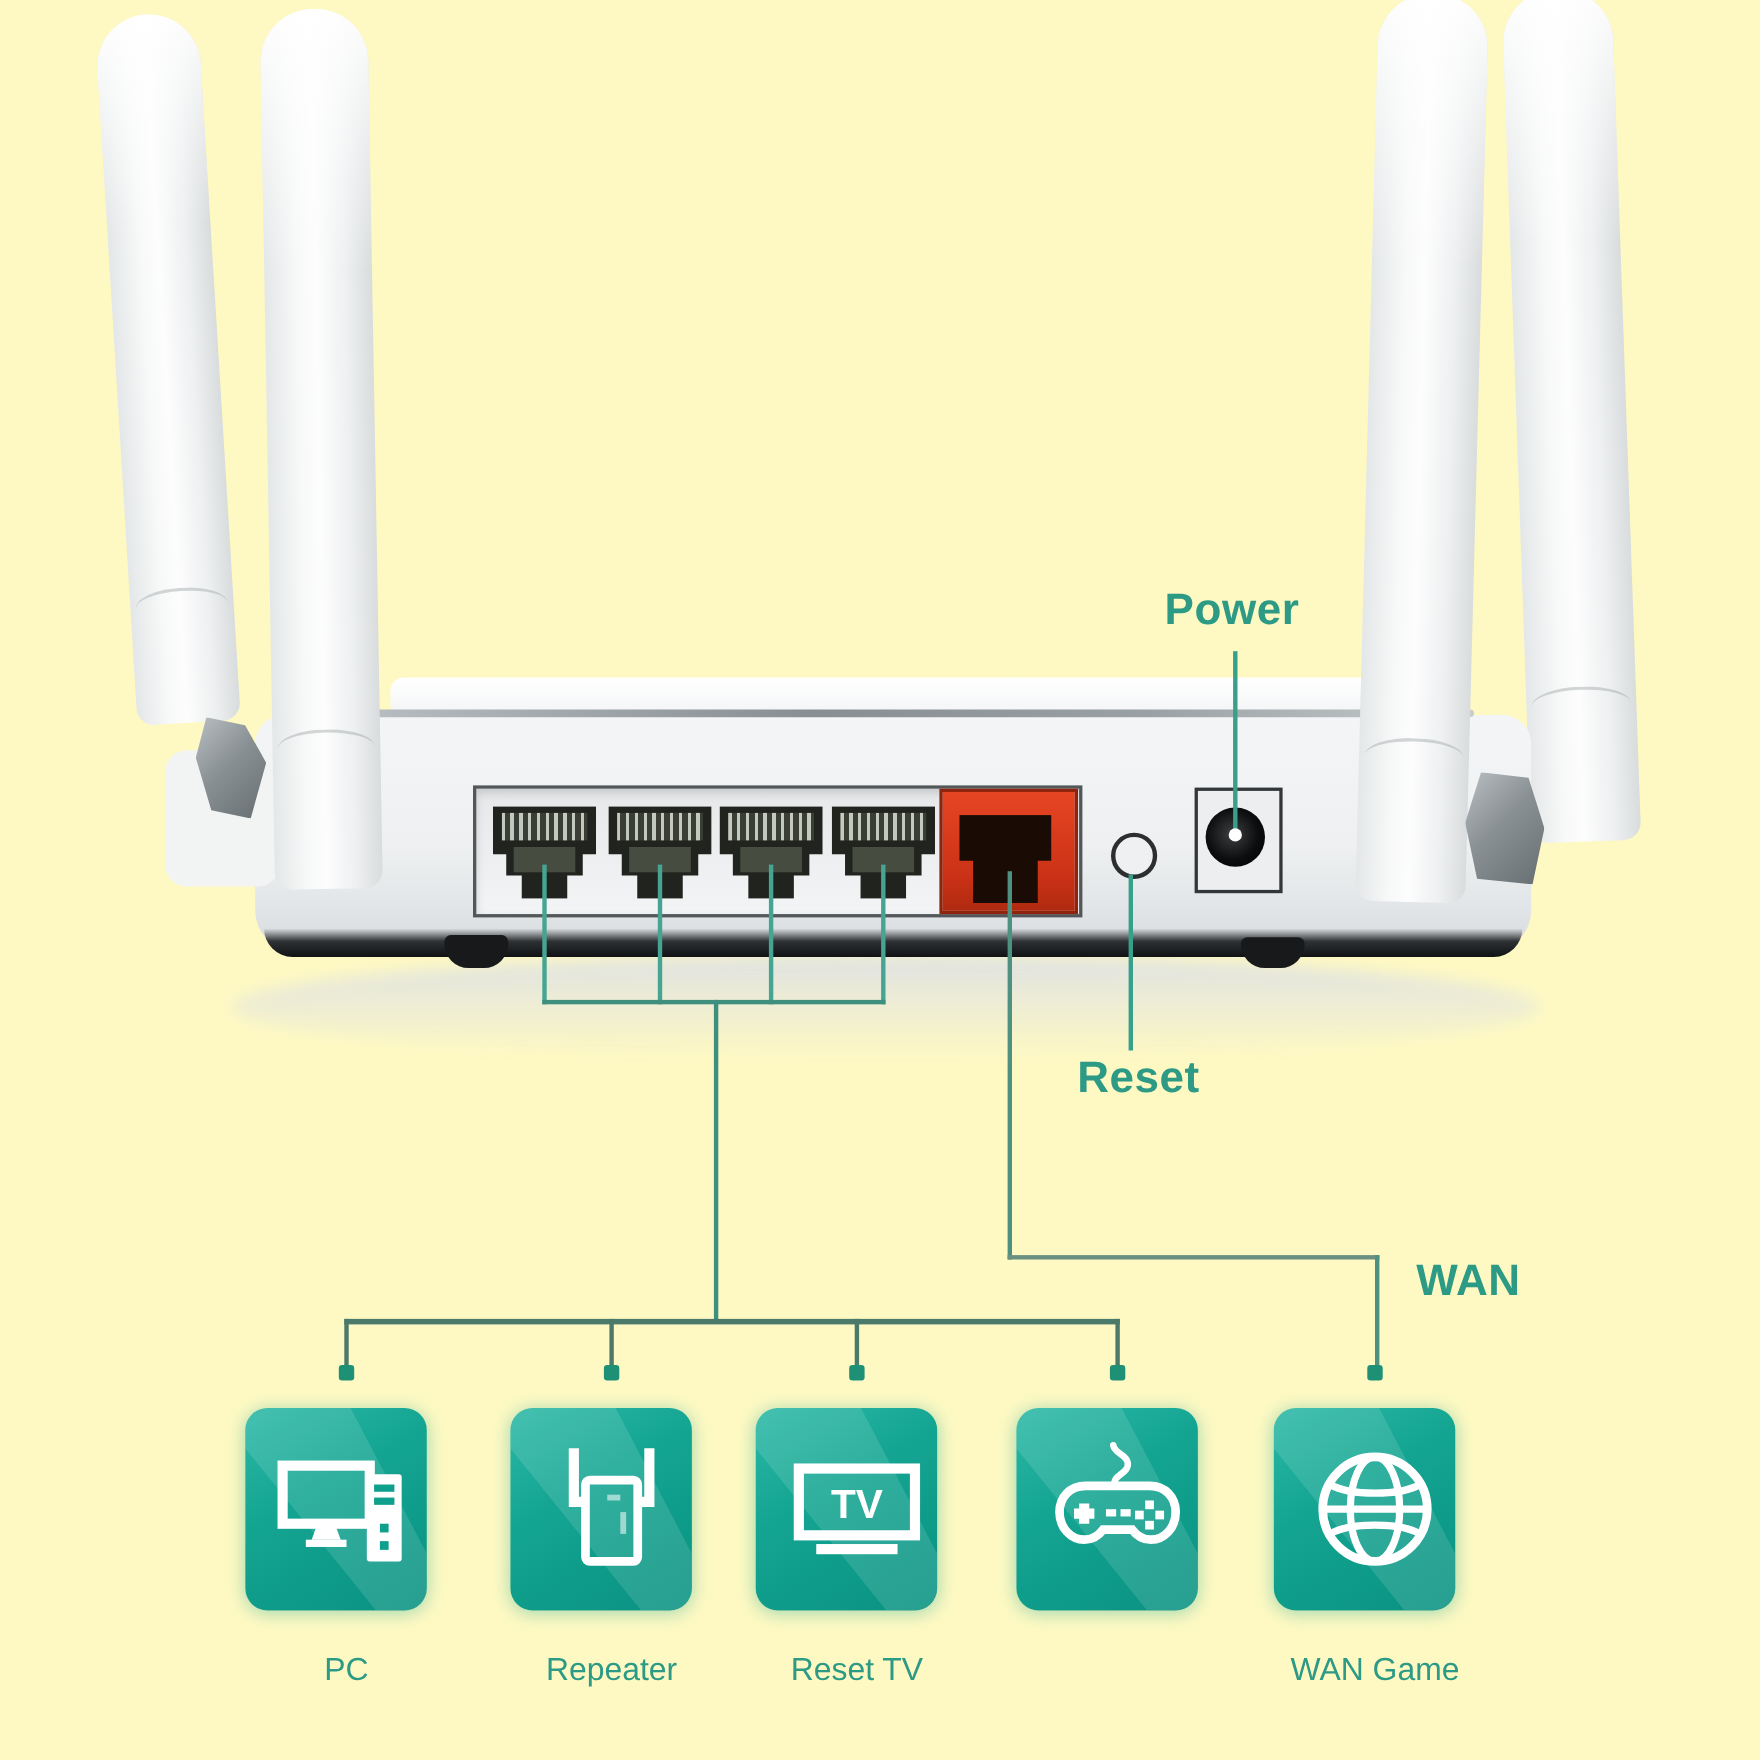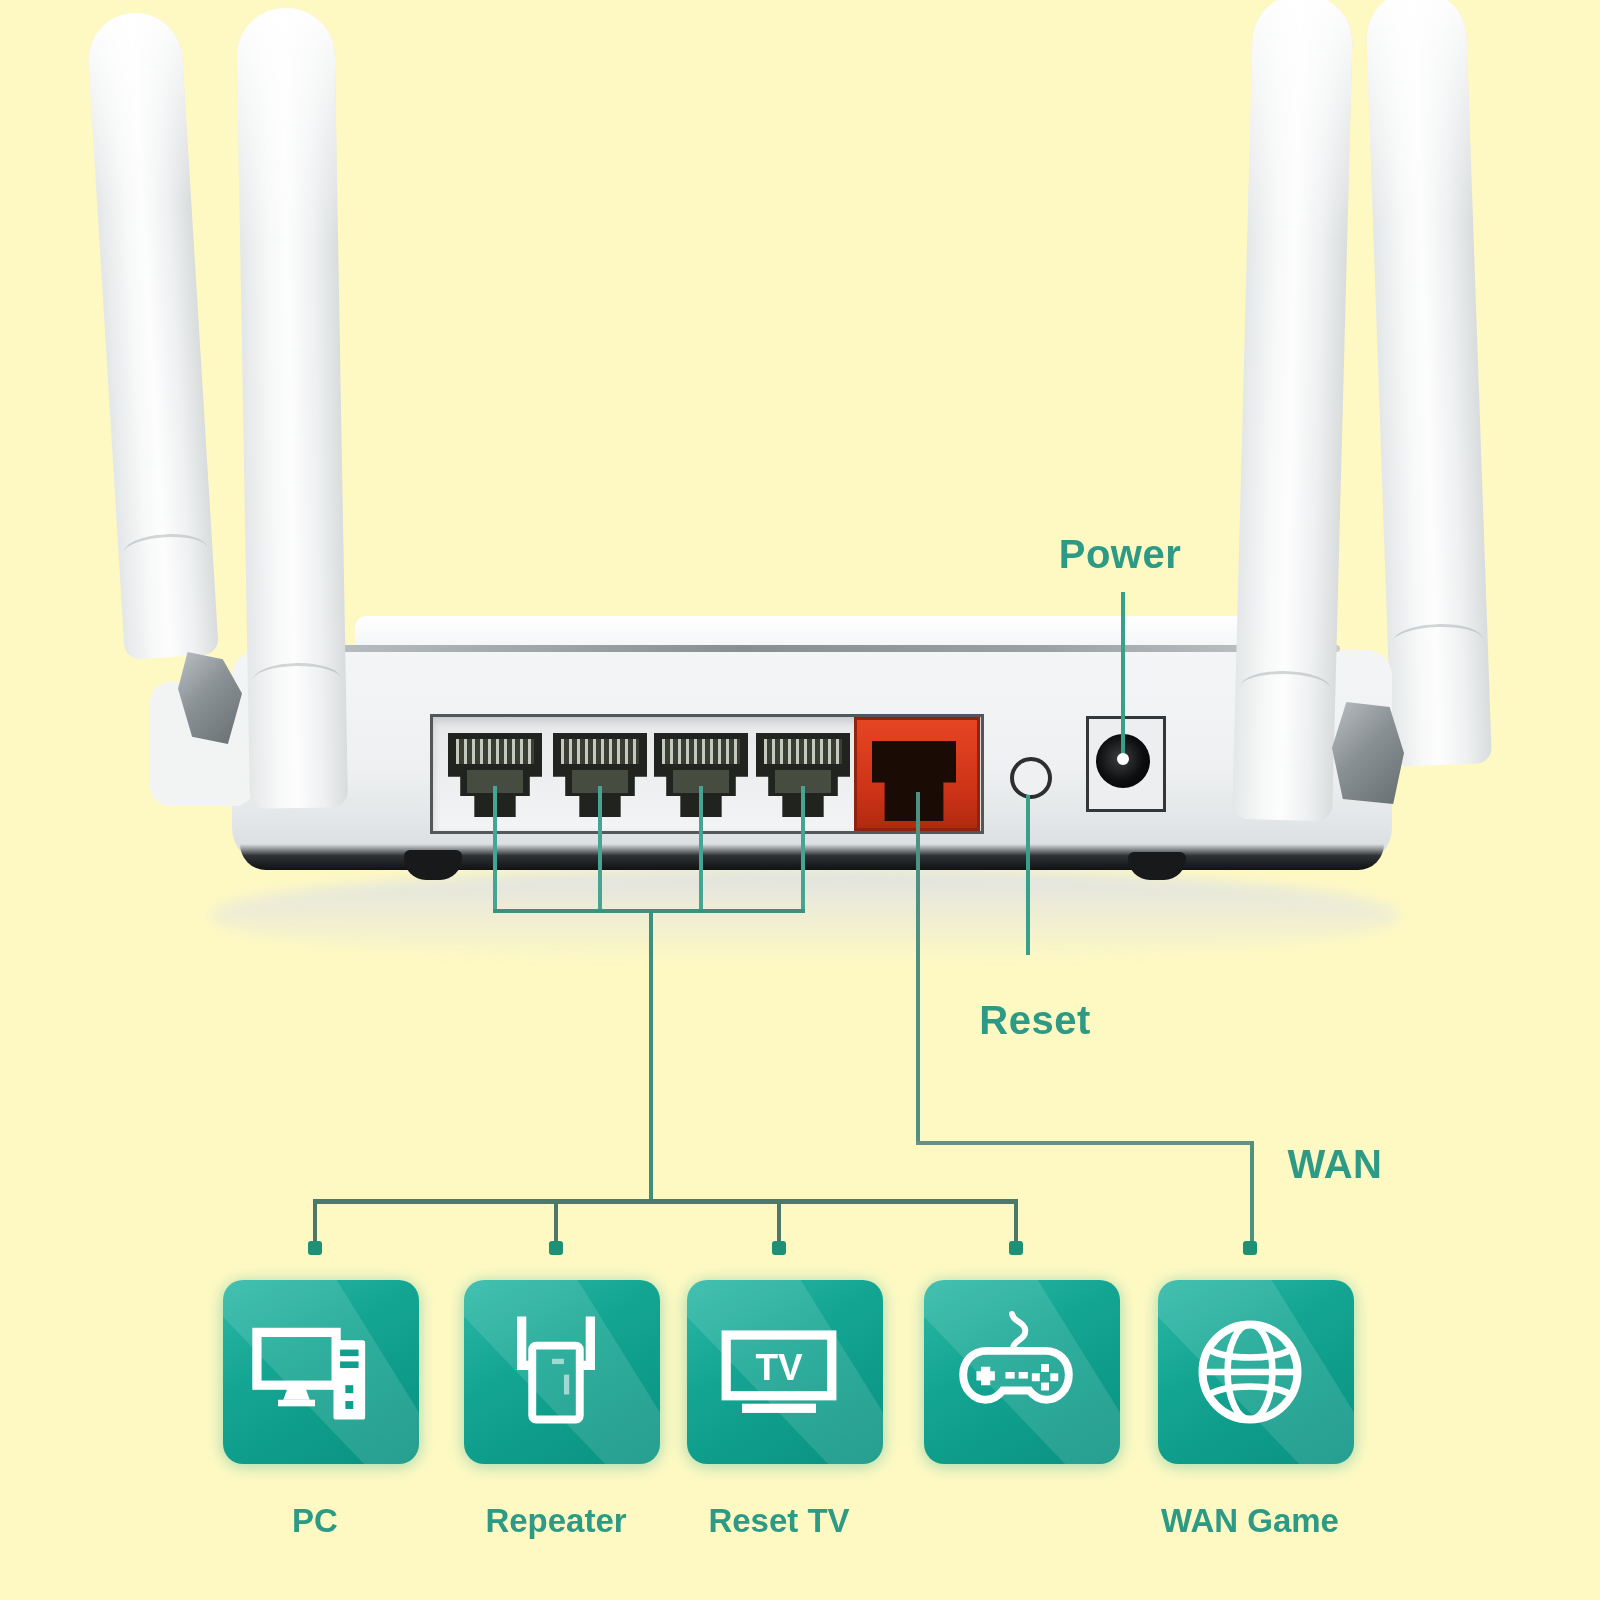--- a/index.html
+++ b/index.html
@@ -45,26 +45,26 @@
   .line{position:absolute;z-index:50;}
   .dot{position:absolute;width:14px;height:14px;border-radius:3px;z-index:50;}
 
   
   .lbl{
     position:absolute;z-index:60;text-align:center;font-weight:bold;
     font-size:40px;letter-spacing:.5px;
   }
   .caption{
     position:absolute;z-index:60;top:1502px;width:190px;text-align:center;
-    font-weight:bold;font-size:33px;line-height:1.15;
+    font-weight:normal;font-size:29px;line-height:1.15;
   }
 
   
   .dev-tile{
-    position:absolute;top:1280px;width:196px;height:184px;border-radius:20px;z-index:40;
+    position:absolute;top:1280px;width:165px;height:184px;border-radius:20px;z-index:40;
     background:linear-gradient(150deg,#2ab8a5 0%,#14a592 40%,#0e9b89 70%,#0a9181 100%);
     box-shadow:0 2px 16px rgba(18,164,145,.4);
   }
   .dev-tile::before{
     content:"";position:absolute;inset:0;border-radius:inherit;
     background:rgba(255,255,255,.12);
     clip-path:polygon(0 0,58% 0,100% 72%,100% 100%,72% 100%,0 20%);
   }
   .dev-tile svg{position:absolute;left:26px;top:26px;}
 </style>
@@ -152,21 +152,21 @@
   <div class="dot" style="left:549px;top:1241px;background:#1e9076;"></div>
   <div class="dot" style="left:772px;top:1241px;background:#1e9076;"></div>
   <div class="dot" style="left:1009px;top:1241px;background:#1e9076;"></div>
 
   <div class="line" style="left:916px;top:792px;width:4px;height:353px;background:#4f9181;"></div>
   <div class="line" style="left:916px;top:1141px;width:338px;height:4px;background:#6a8f83;"></div>
   <div class="line" style="left:1250px;top:1141px;width:4px;height:102px;background:#4f9181;"></div>
   <div class="dot" style="left:1243px;top:1241px;background:#1e9076;"></div>
 
   <div class="lbl" style="left:1030px;top:532px;width:180px;color:#2d9a85;">Power</div>
-  <div class="lbl" style="left:945px;top:998px;width:180px;color:#2d9a85;">Reset</div>
+  <div class="lbl" style="left:945px;top:958px;width:180px;color:#2d9a85;">Reset</div>
   <div class="lbl" style="left:1265px;top:1142px;width:140px;color:#2d9a85;">WAN</div>
 
   <div class="dev-tile" style="left:223px;">
     <svg width="132" height="132" viewBox="0 0 100 100">
       <rect x="6" y="20" width="60" height="40" fill="none" stroke="#fff" stroke-width="7"></rect>
       <polygon points="30,60 42,60 46,71 26,71" fill="#fff"></polygon>
       <rect x="22" y="71" width="28" height="5" fill="#fff"></rect>
       <rect x="64" y="26" width="24" height="60" rx="2" fill="#fff"></rect>
       <rect x="69" y="33" width="14" height="5" fill="#0f9f8d"></rect>
       <rect x="69" y="42" width="14" height="5" fill="#0f9f8d"></rect>

